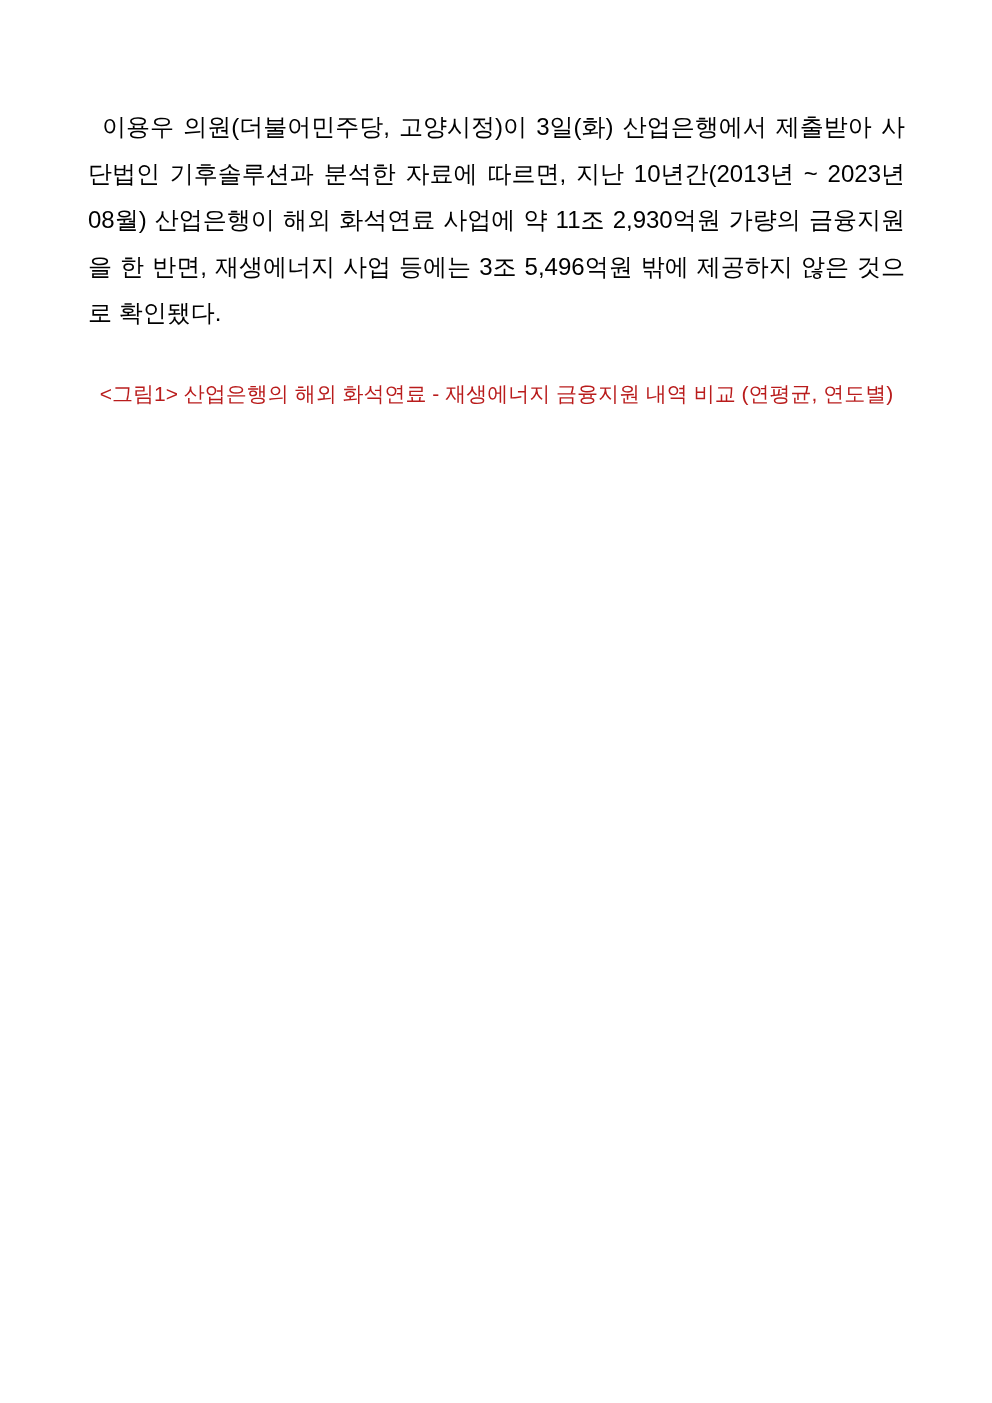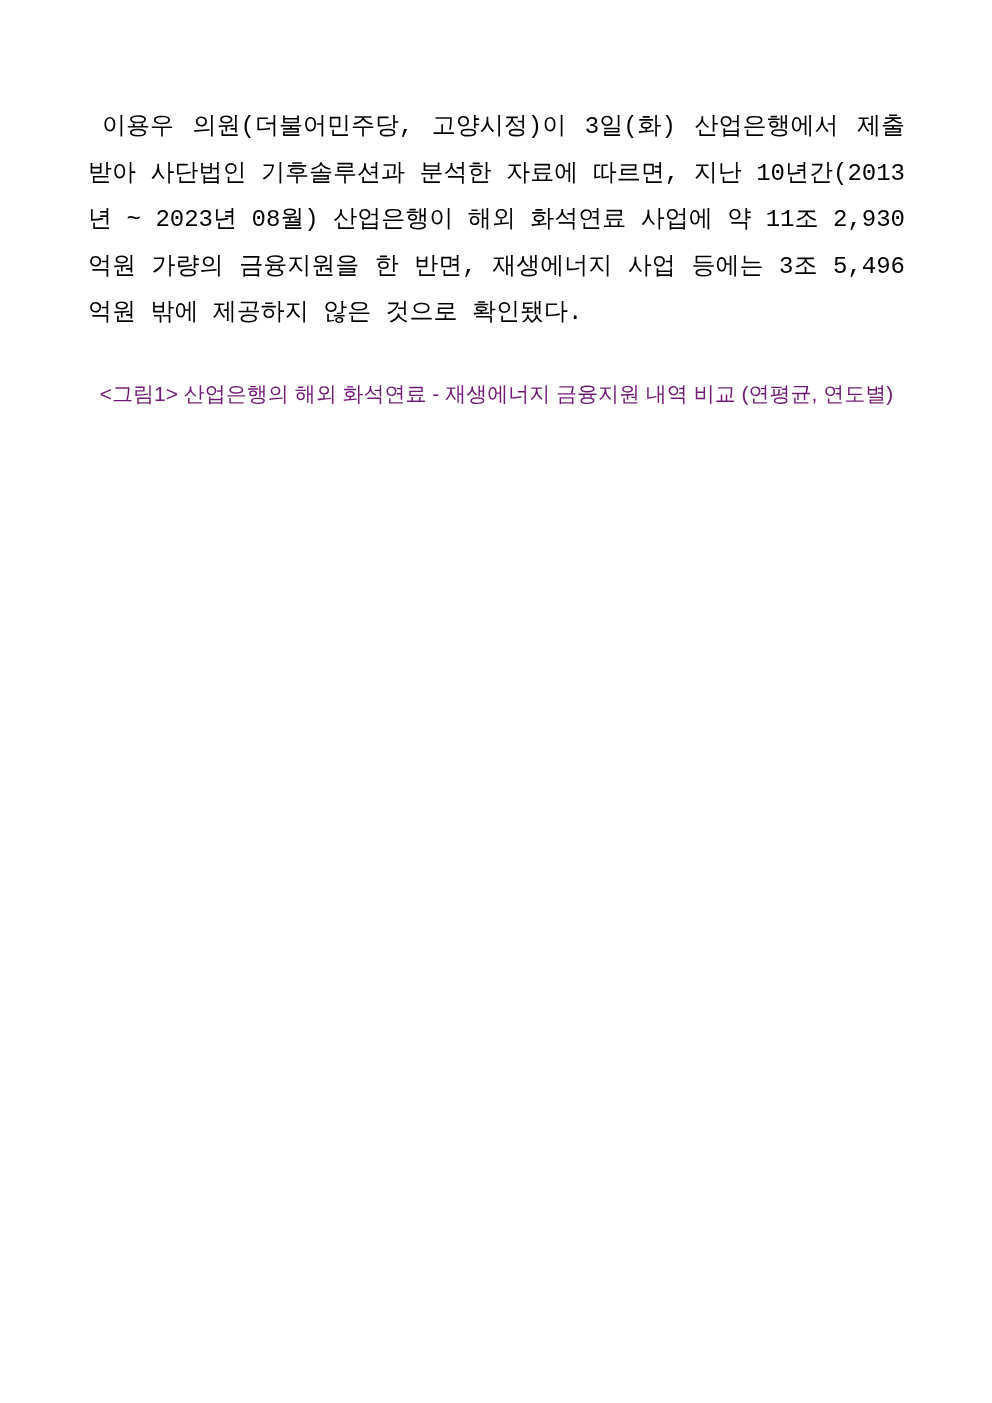--- a/index.html
+++ b/index.html
@@ -12,36 +12,36 @@
     width: 992px;
     height: 1403px;
     background: #ffffff;
     color: #000000;
     box-sizing: border-box;
     padding: 104px 87px 0 88px;
     overflow: hidden;
   }
   .body-para {
     margin: 0 0 46px 0;
-    font-family: Liberation Mono, monospace;
+    font-family: Liberation Sans, sans-serif;
     font-size: 24px;
     line-height: 46.5px;
     text-align: justify;
     text-indent: 14px;
     word-break: normal;
     overflow-wrap: break-word;
   }
   .figure-caption {
     margin: -12px 0 0 0;
     font-family: "Liberation Sans", "DejaVu Sans", sans-serif;
     font-size: 21px;
     line-height: 46.5px;
     text-align: center;
     text-indent: 0;
-    color: #701a75;
+    color: #b91c1c;
   }
 </style>
 </head>
 <body>
 
 <div class="page">
   <p class="body-para">이용우 의원(더불어민주당, 고양시정)이 3일(화) 산업은행에서 제출받아 사단법인 기후솔루션과 분석한 자료에 따르면, 지난 10년간(2013년 ~ 2023년 08월) 산업은행이 해외 화석연료 사업에 약 11조 2,930억원 가량의 금융지원을 한 반면, 재생에너지 사업 등에는 3조 5,496억원 밖에 제공하지 않은 것으로 확인됐다.</p>
 
 
 

